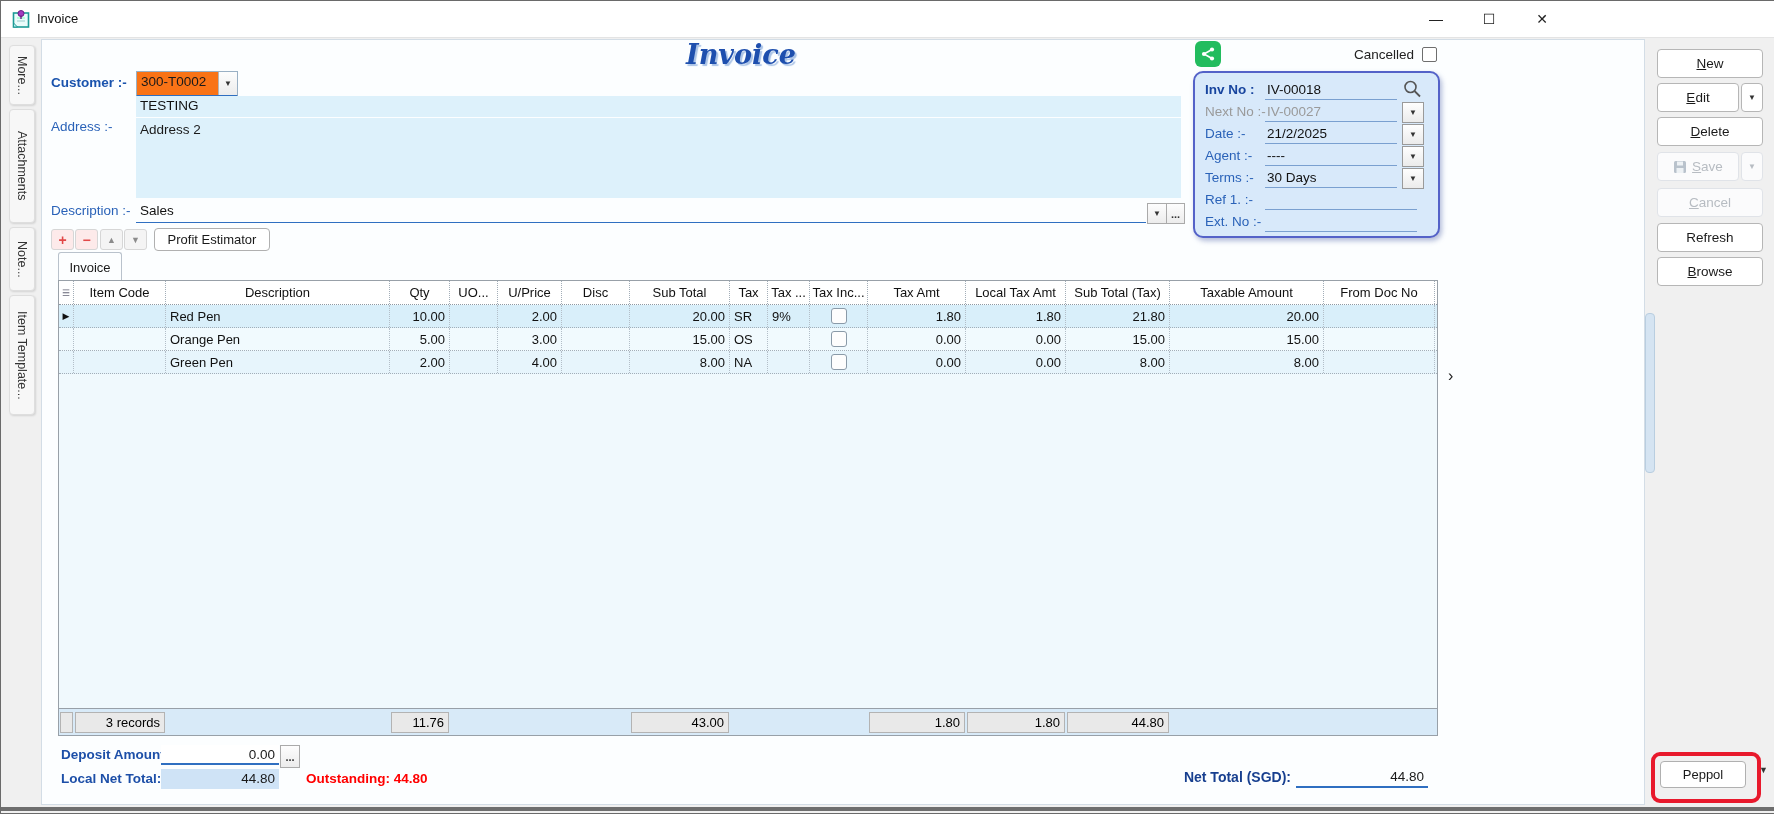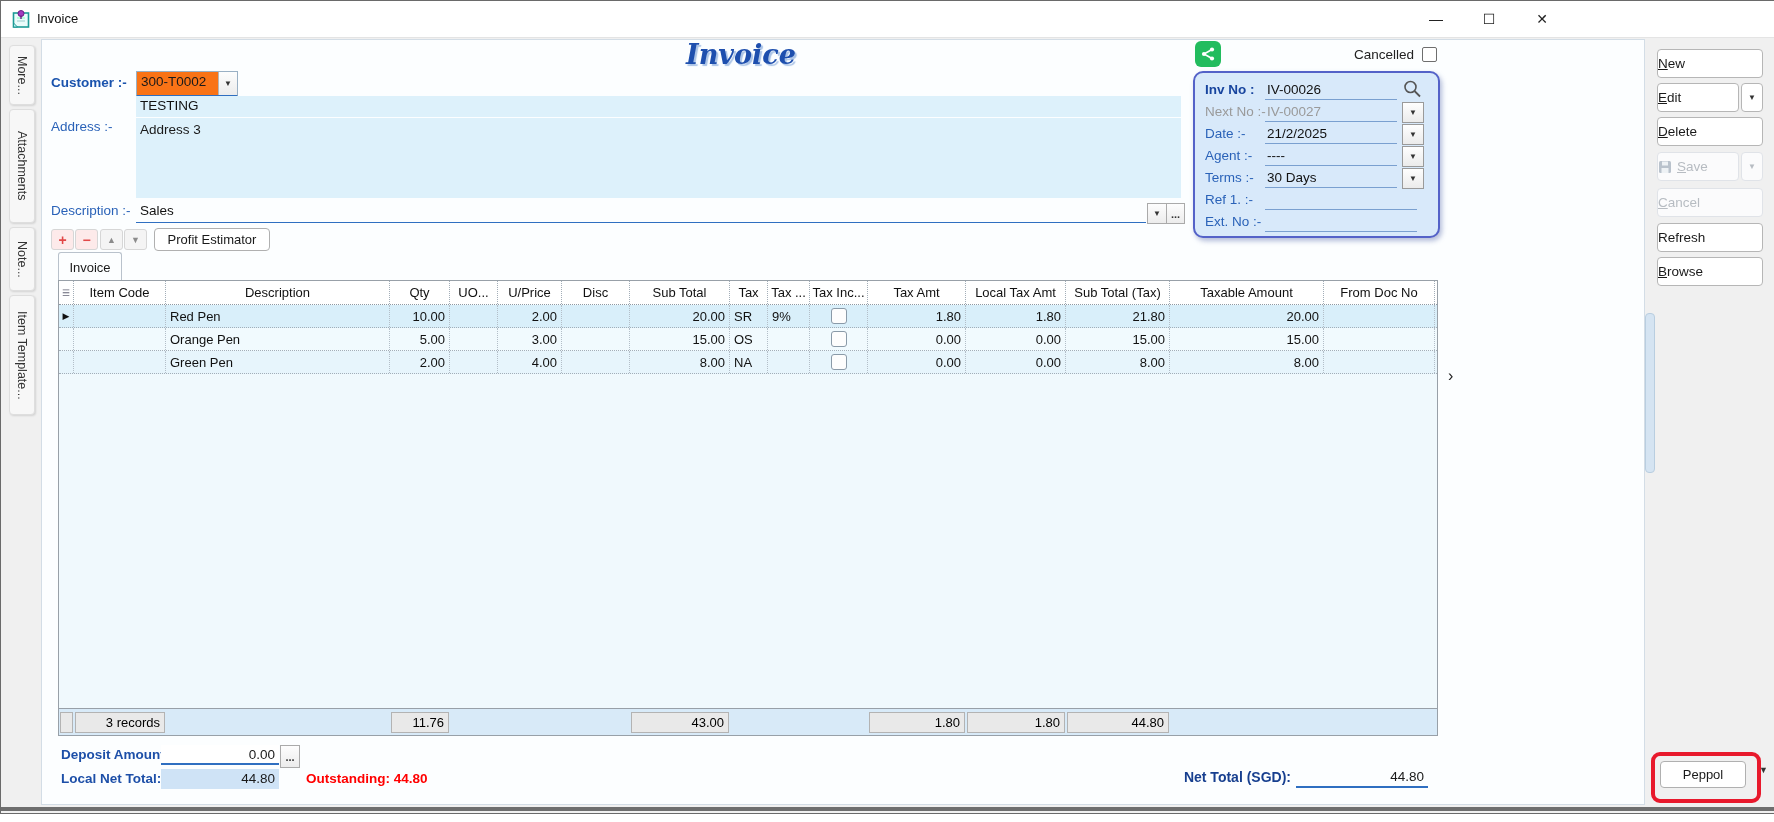--- a/index.html
+++ b/index.html
@@ -49,21 +49,21 @@
   .info-lbl.first{font-weight:bold;color:#17449e;}
   .info-lbl.dis{color:#9a9a9a;}
   .info-val{position:absolute;left:72px;top:3px;font-size:13.5px;color:#111;white-space:nowrap;}
   .info-val.dis{color:#9a9a9a;}
   .info-ul{position:absolute;left:70px;top:20px;height:1px;background:#7aa0d0;}
   .info-dd{position:absolute;left:207px;top:1px;width:20px;height:19px;border:1px solid #9a9a9a;
            background:linear-gradient(#fefefe,#ebebeb);display:flex;align-items:center;justify-content:center;
            font-size:8px;color:#333;cursor:pointer;}
   
   .act-btn{position:absolute;left:1656px;width:104px;height:27px;background:#fff;border:1px solid #b6b6b6;
-           border-radius:4px;display:flex;align-items:center;justify-content:flex-start;font-size:13.5px;
+           border-radius:4px;display:flex;align-items:center;justify-content:center;font-size:13.5px;
            color:#1a1a1a;cursor:pointer;gap:5px;}
   .act-btn.split{width:80px;}
   .act-arrow{position:absolute;left:1740px;width:20px;height:27px;background:#fff;border:1px solid #b6b6b6;
              border-radius:4px;display:flex;align-items:center;justify-content:center;font-size:8px;color:#333;cursor:pointer;}
   .disabled-btn{background:#fbfbfc !important;border-color:#e0e3e8 !important;color:#b7bcc2 !important;cursor:default;}
   
   #grid{left:57px;top:279px;width:1378px;height:454px;border:1px solid #98a0a8;background:#f1fafe;
         display:flex;flex-direction:column;}
   .grow{display:grid;flex:none;}
   .gh{height:23px;background:#fff;border-bottom:1px dotted #8f9aa4;}
@@ -145,39 +145,39 @@
 
   <div class="abs blue-lbl-b" style="left:50px;top:74px">Customer :-</div>
   <div class="abs combo" style="left:135px;top:70px;width:100px">
     <div class="val">300-T0002</div>
     <div class="dd-btn">▼</div>
   </div>
   <div class="abs band" style="left:135px;top:95px;width:1045px;height:21px;font-size:13.5px;color:#111;padding:2px 0 0 4px;box-sizing:border-box">TESTING</div>
 
   <div class="abs blue-lbl" style="left:50px;top:118px">Address :-</div>
   <div class="abs band" style="left:135px;top:117px;width:1045px;height:80px;padding:2px 0 0 4px;box-sizing:border-box">
-    <div style="font-size:13.5px;line-height:19px">Address 3</div>
+    <div style="font-size:13.5px;line-height:19px">Address 2</div>
   </div>
 
   <div class="abs blue-lbl" style="left:50px;top:202px">Description :-</div>
   <div class="abs" style="left:139px;top:202px;font-size:13.5px;color:#111">Sales</div>
   <div class="abs underline" style="left:135px;top:221px;width:1010px"></div>
   <div class="abs sq-btn" style="left:1146px;top:202px;width:18px;height:19px">▼</div>
   <div class="abs sq-btn" style="left:1165px;top:202px;width:17px;height:19px;font-size:11px;font-weight:bold">...</div>
 
   <div class="abs tool-btn tool-red" style="left:50px;top:228px">+</div>
   <div class="abs tool-btn tool-red" style="left:74px;top:228px">−</div>
   <div class="abs tool-btn tool-gray" style="left:99px;top:228px">▲</div>
   <div class="abs tool-btn tool-gray" style="left:123px;top:228px">▼</div>
   <div class="abs std-btn" style="left:153px;top:227px;width:114px;height:21px">Profit Estimator</div>
 
   <div class="abs" id="info-panel">
       <div class="info-row" style="top: 6px;">
         <span class="info-lbl first">Inv No :</span>
-        <span class="info-val">IV-00026</span>
+        <span class="info-val">IV-00018</span>
         <div class="info-ul" style="width: 132px;"></div>
         <svg width="20" height="20" viewBox="0 0 20 20" style="position: absolute; left: 207px; top: 0px;">
           <circle cx="8.5" cy="8" r="5.5" fill="none" stroke="#555" stroke-width="1.6"></circle>
           <line x1="12.5" y1="12" x2="18" y2="17.5" stroke="#555" stroke-width="1.8"></line>
         </svg>
       </div>
       <div class="info-row" style="top: 28px;">
         <span class="info-lbl dis">Next No :-</span>
         <span class="info-val dis">IV-00027</span>
         <div class="info-ul" style="width: 132px;"></div>

